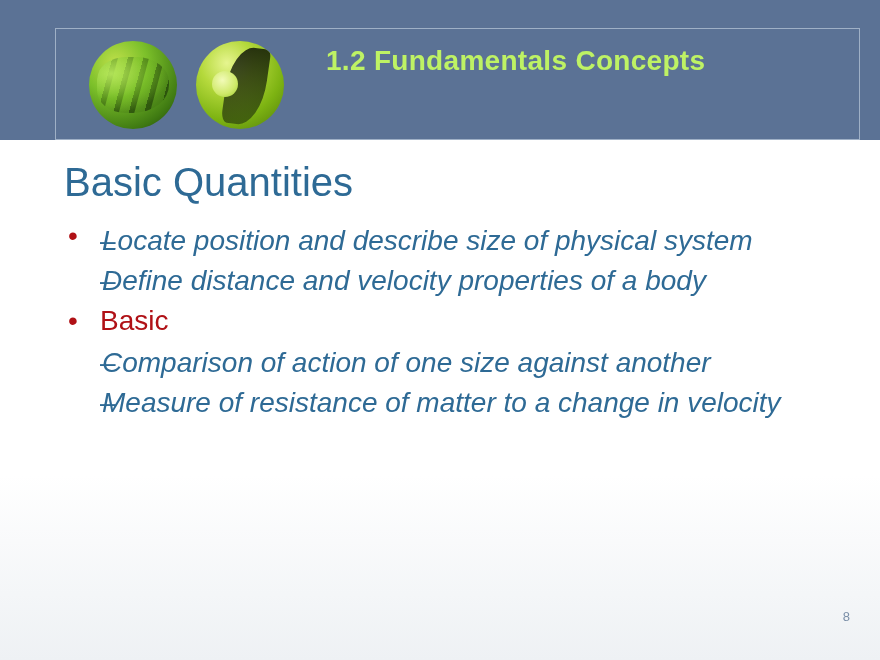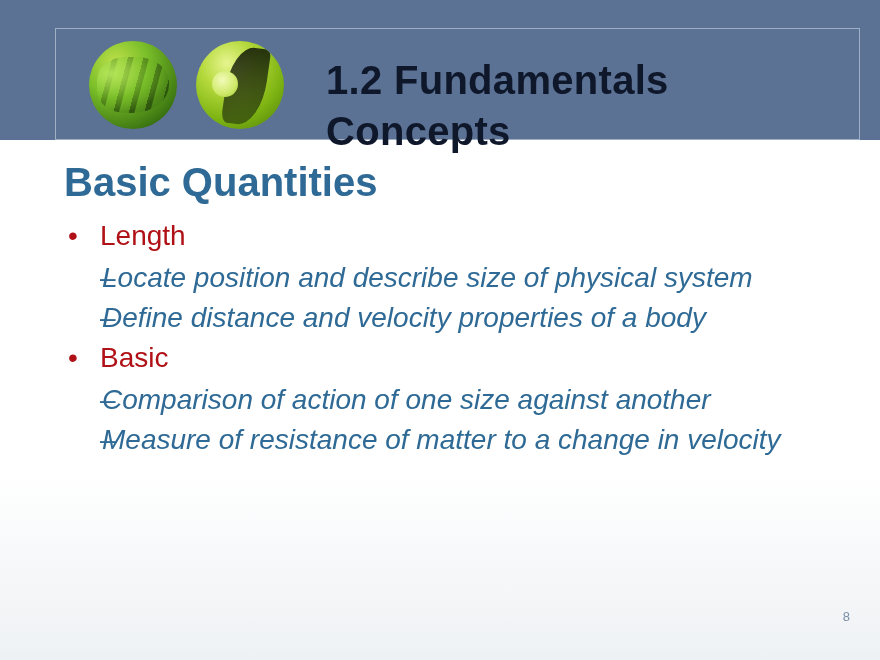--- a/index.html
+++ b/index.html
@@ -37,26 +37,25 @@
     height: 112px;
     background: #5b7295;
     border: 1px solid #9fb0c6;
     box-sizing: border-box;
   }
   .header-title {
     position: absolute;
     left: 270px;
     top: 14px;
     width: 520px;
-    font-size: 40px;
+    font-size: 28px;
     font-weight: bold;
-    color: #0f172a;
+    color: #bef264;
     line-height: 1.28;
     letter-spacing: 0.3px;
-    margin-top: 12px;
   }
   .thumb {
     position: absolute;
     top: 12px;
     width: 88px;
     height: 88px;
     border-radius: 50%;
     overflow: hidden;
   }
   .thumb-1 {
@@ -110,21 +109,21 @@
     top: 140px;
     width: 880px;
     height: 520px;
   }
   .slide-heading {
     position: absolute;
     left: 64px;
     top: 22px;
     font-size: 40px;
     color: #2e6a95;
-    font-weight: bold;
+    font-weight: normal;
     line-height: 1;
   }
   .body-list {
     position: absolute;
     left: 62px;
     top: 78px;
     width: 800px;
   }
   .bullet-l1 {
     position: relative;
@@ -190,21 +189,20 @@
   </div>
 
   <div class="content">
 
     <div class="slide-heading">Basic Quantities</div>
 
     <div class="body-list">
 
       <div class="bullet-l1">
         <span class="dot">•</span>
-        <span>Length</span>
       </div>
 
       <div class="bullet-l2 justified">
         <span class="dash">–</span>
         <span class="txt">Locate position and describe size of physical system</span>
       </div>
 
       <div class="bullet-l2 justified">
         <span class="dash">–</span>
         <span class="txt">Define distance and velocity properties of a body</span>

